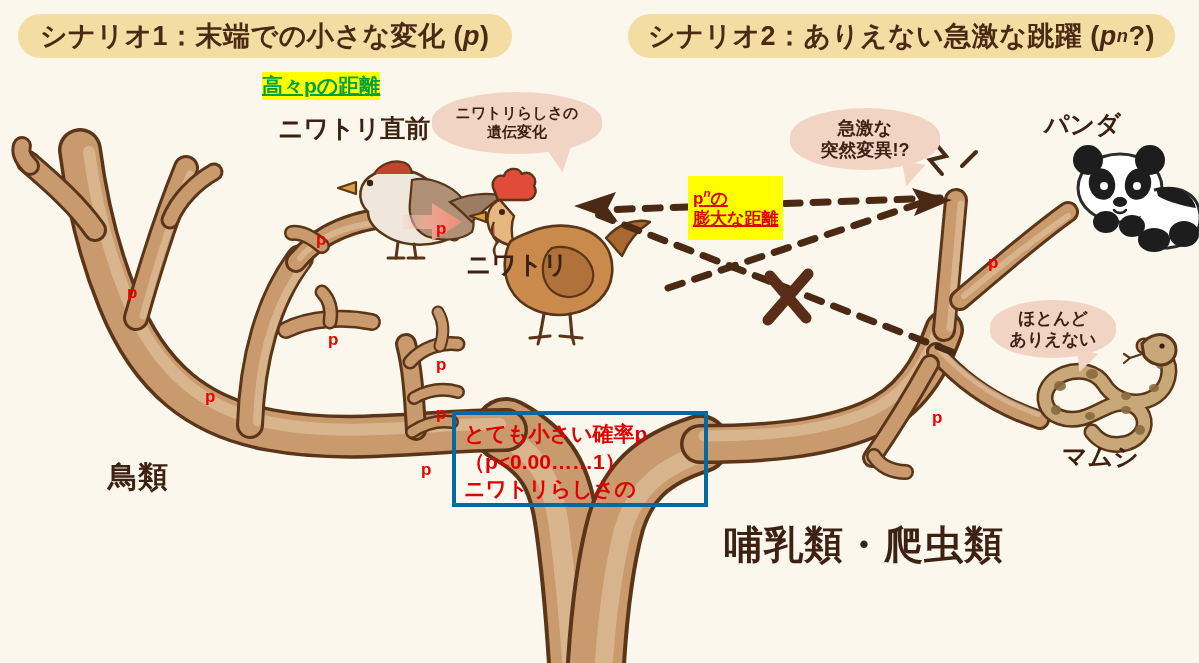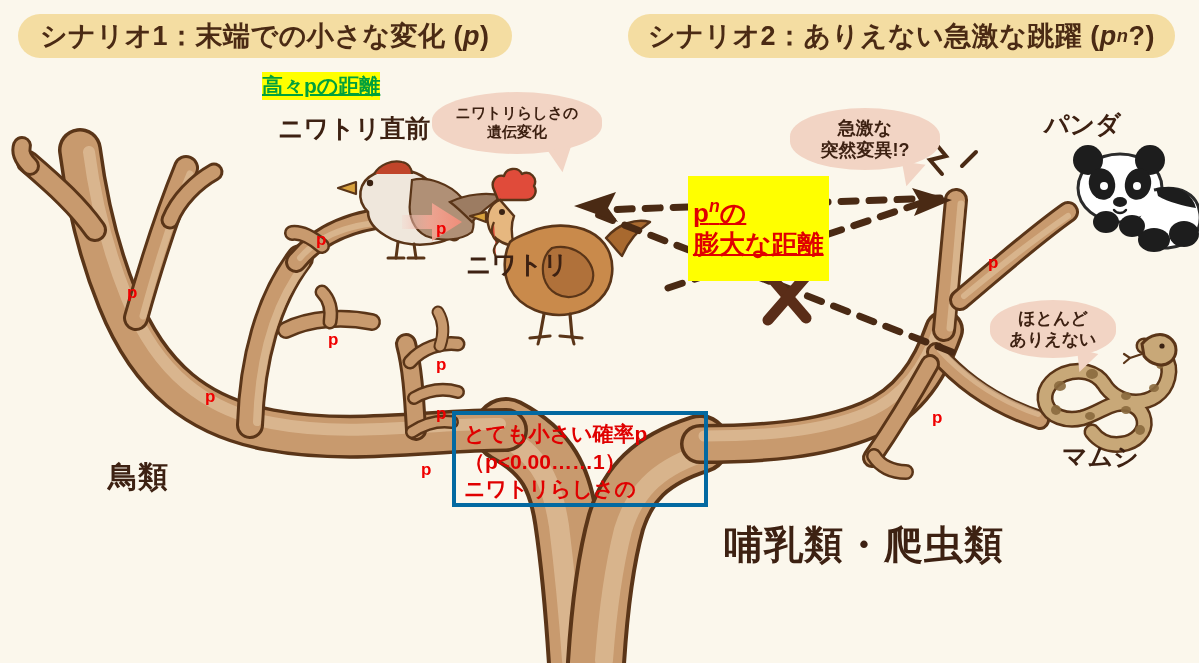--- a/index.html
+++ b/index.html
@@ -49,22 +49,22 @@
     background:#ffff00;
     font-weight:bold;
     white-space:nowrap;
     line-height:1.22;
   }
   #hl-takadaka{
     left:262px;top:72px;font-size:21px;color:#00a03c;
     padding:1px 0;text-decoration:underline;text-decoration-thickness:2px;
   }
   #hl-pn{
-    left:688px;top:176px;font-size:26px;color:#e00000;
-    padding:20px 5px;text-align:left;
+    left:688px;top:176px;font-size:17px;color:#e00000;
+    padding:10px 5px;text-align:left;
   }
   #hl-pn u{text-decoration:underline;text-decoration-thickness:2px;}
 
   
   .bub{
     position:absolute;
     background:#f2d4c4;
     color:#3d2112;
     border-radius:50%/46%;
     font-weight:bold;

